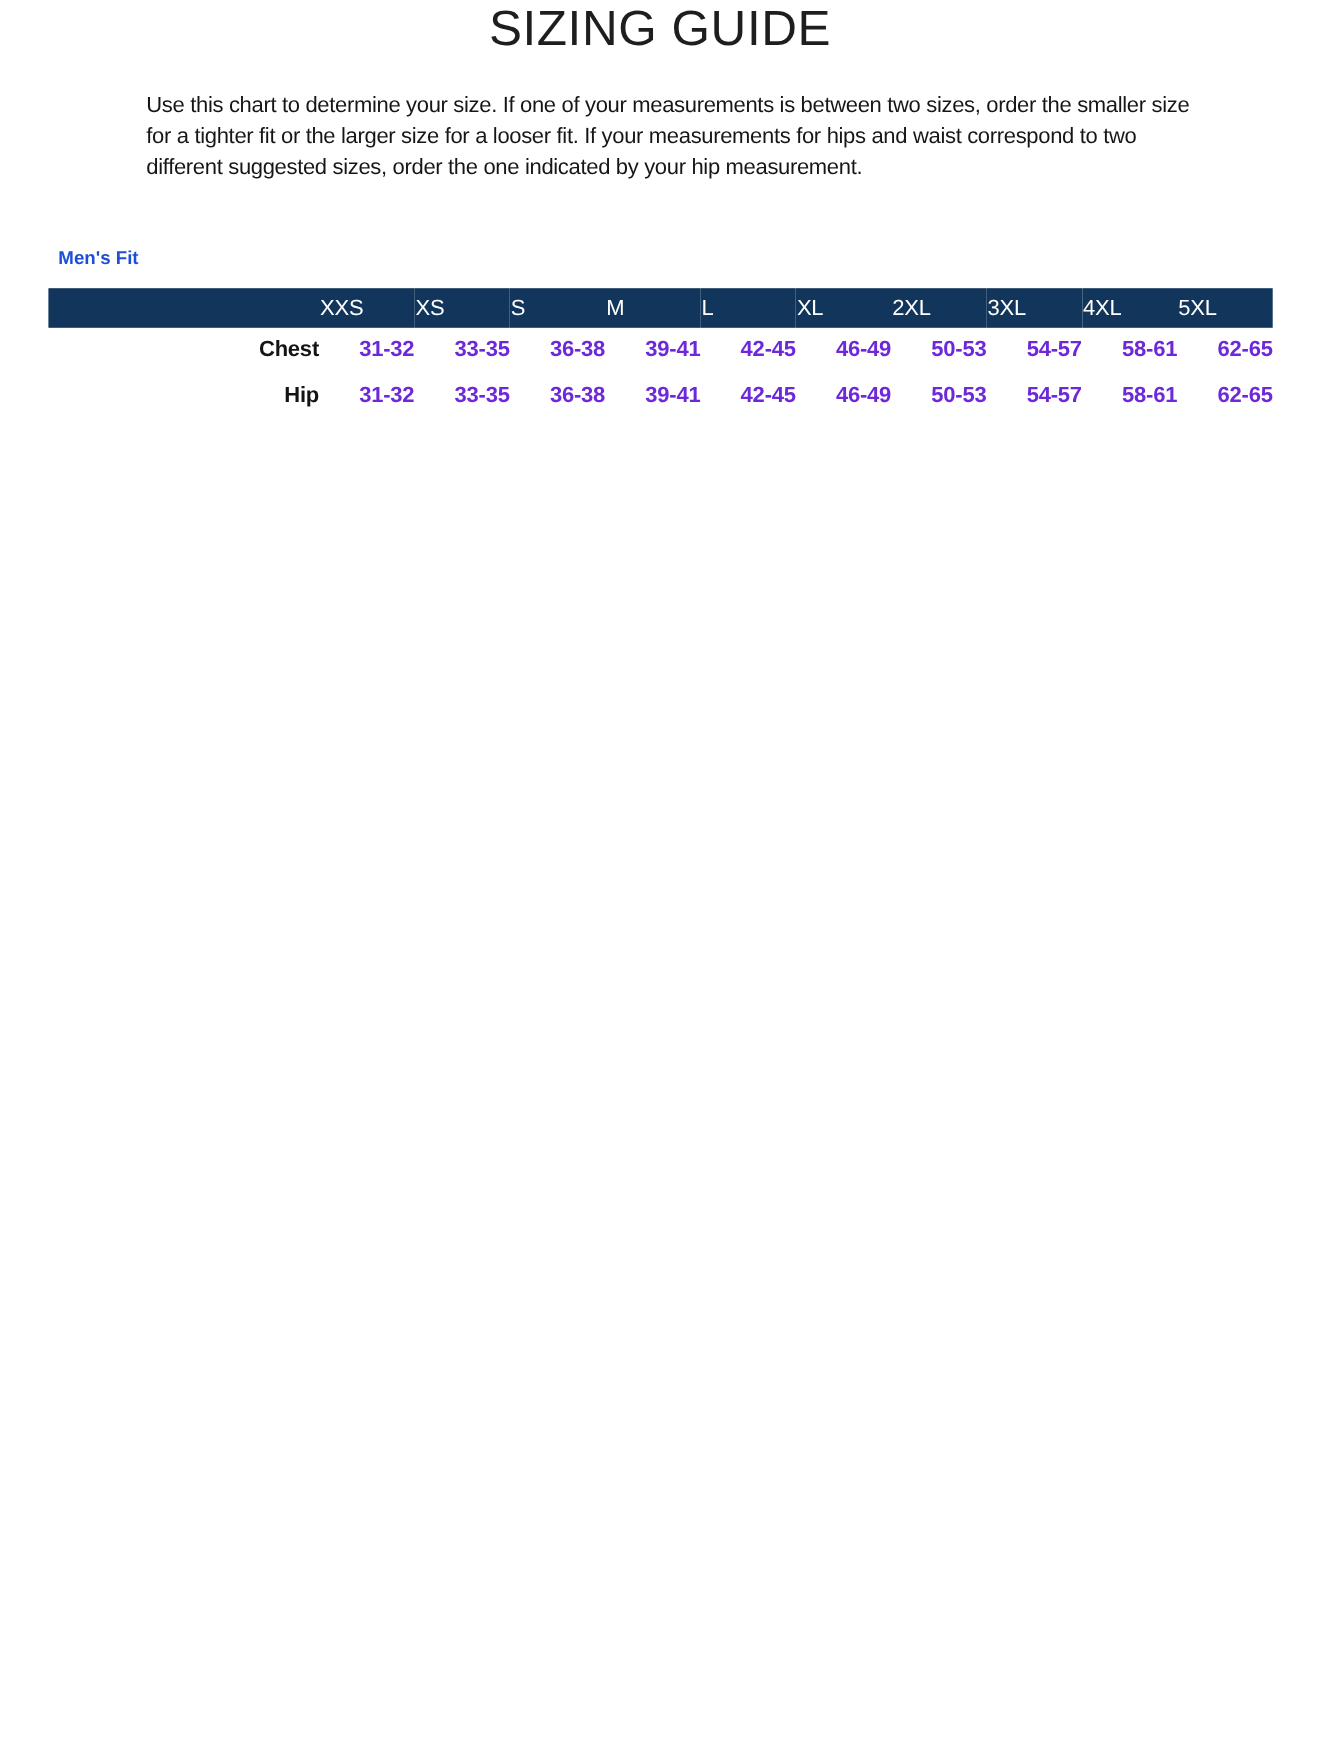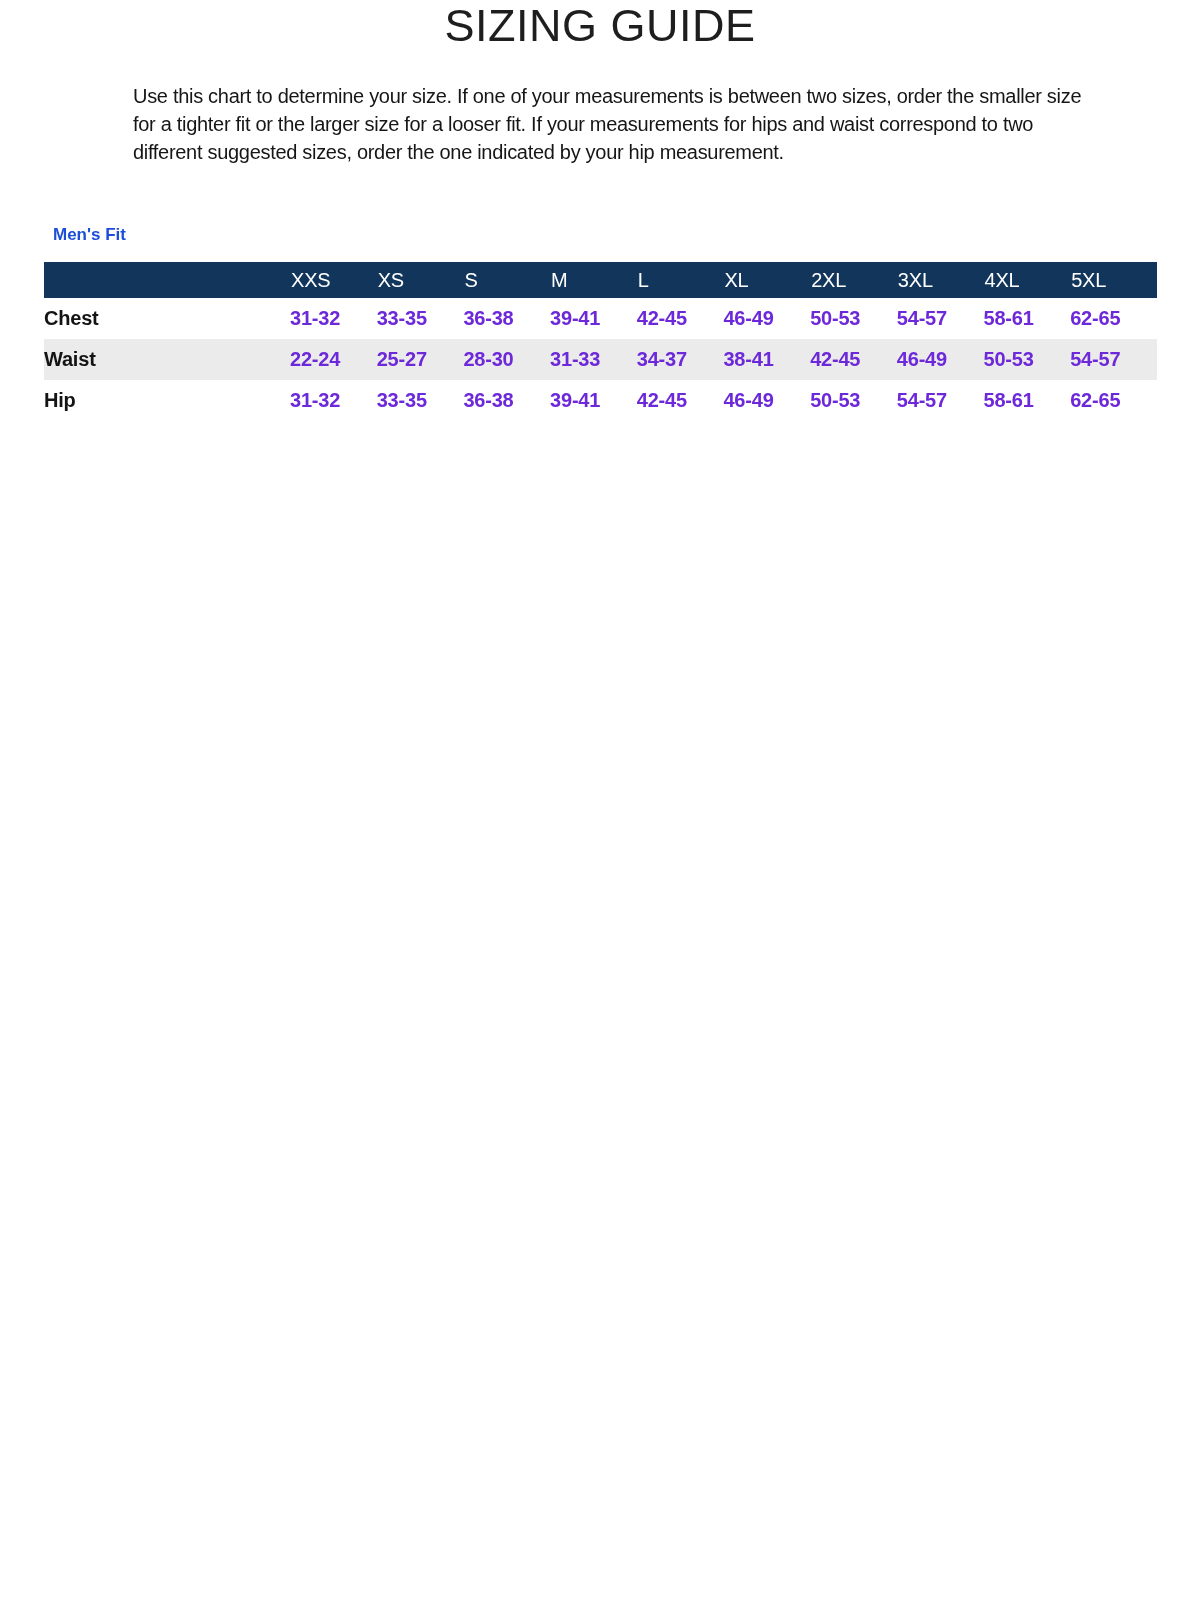--- a/index.html
+++ b/index.html
@@ -62,21 +62,21 @@
     background: var(--header-bg);
     color: var(--header-text);
     font-weight: 400;
     height: 36px;
     text-align: left;
     letter-spacing: -0.2px;
   }
   table.size-table tbody th,
   table.size-table tbody td {
     height: 41px;
-    text-align: left;
+    text-align: right;
     letter-spacing: -0.2px;
     padding: 0;
   }
   table.size-table tbody th {
     font-weight: 700;
     color: #141414;
   }
   table.size-table tbody td {
     font-weight: 700;
     color: #6d28d9;
@@ -122,33 +122,20 @@
           <td>33-35</td>
           <td>36-38</td>
           <td>39-41</td>
           <td>42-45</td>
           <td>46-49</td>
           <td>50-53</td>
           <td>54-57</td>
           <td>58-61</td>
           <td>62-65</td>
         </tr>
-        <tr class="alt">
-          <th scope="row">Waist</th>
-          <td>22-24</td>
-          <td>25-27</td>
-          <td>28-30</td>
-          <td>31-33</td>
-          <td>34-37</td>
-          <td>38-41</td>
-          <td>42-45</td>
-          <td>46-49</td>
-          <td>50-53</td>
-          <td>54-57</td>
-        </tr>
         <tr>
           <th scope="row">Hip</th>
           <td>31-32</td>
           <td>33-35</td>
           <td>36-38</td>
           <td>39-41</td>
           <td>42-45</td>
           <td>46-49</td>
           <td>50-53</td>
           <td>54-57</td>

